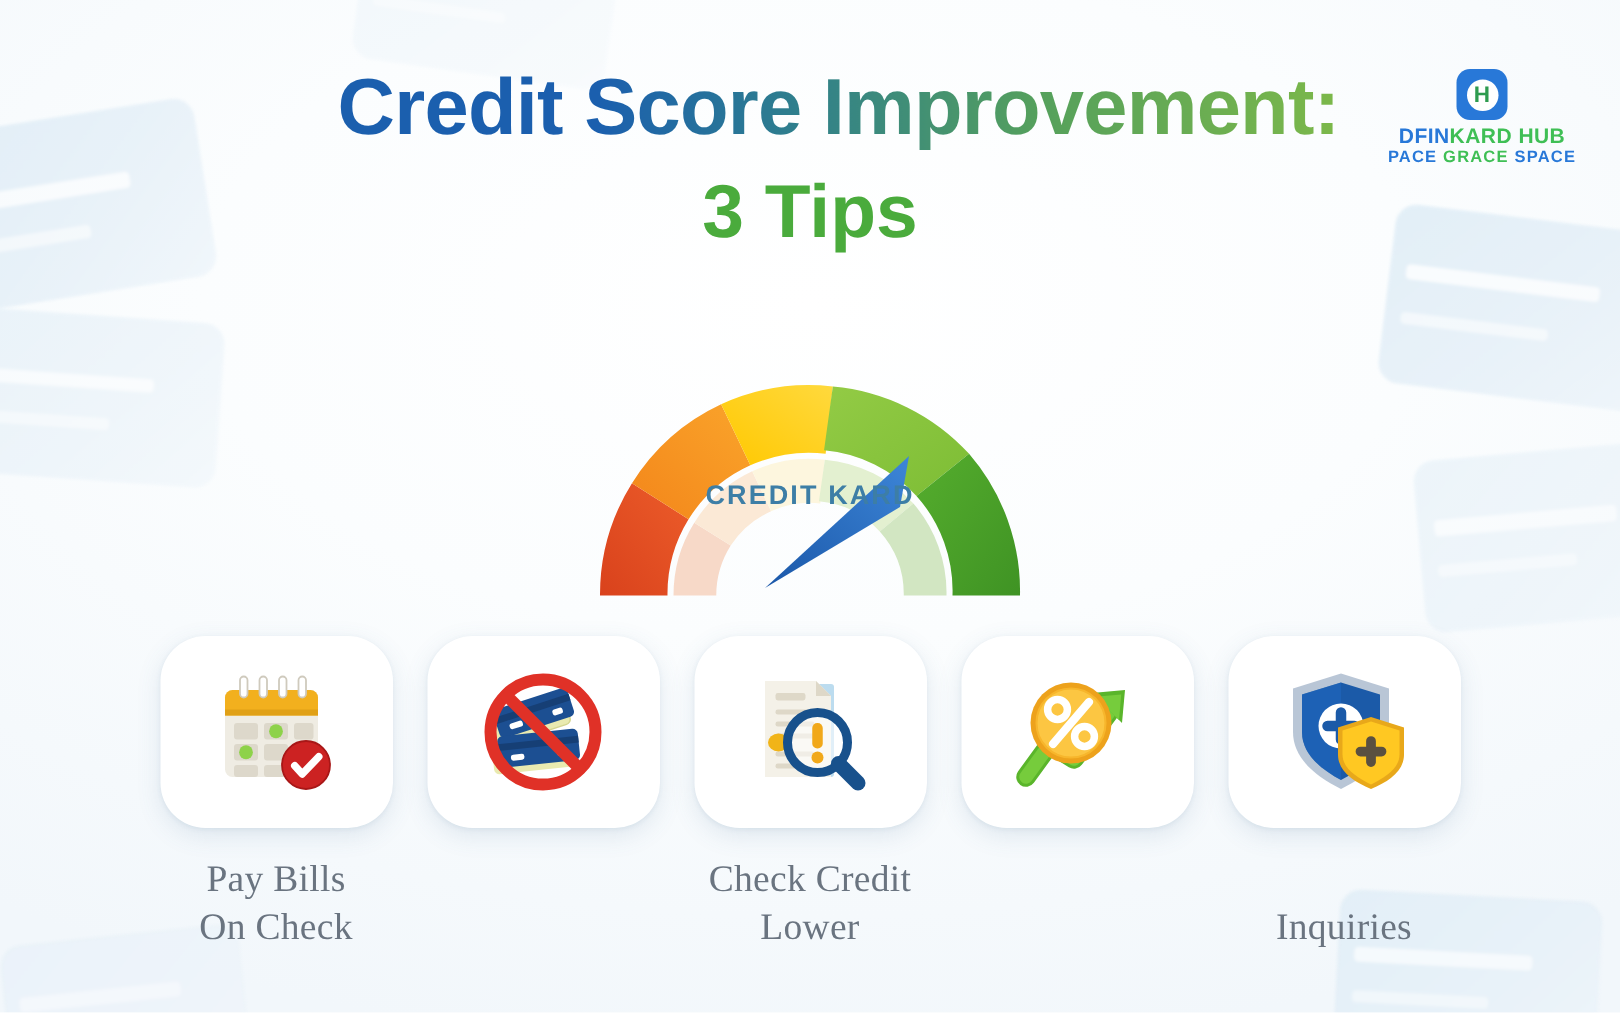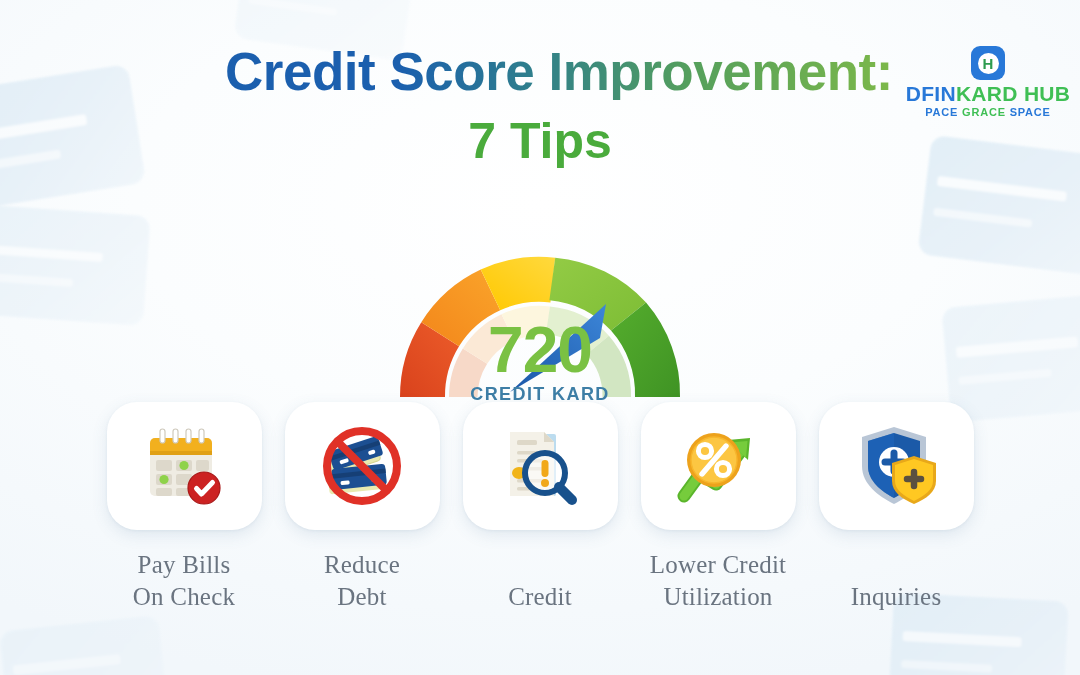--- a/index.html
+++ b/index.html
@@ -74,38 +74,38 @@
     width:34px; height:34px; margin:0 auto 3px;
     border-radius:9px; background:#2878d8;
     display:flex; align-items:center; justify-content:center;
   }
   #logo-mark .ring {
     width:21px; height:21px; border-radius:50%;
     background:#ffffff;
     display:flex; align-items:center; justify-content:center;
     font-size:15px; font-weight:bold; color:#2e9b4f; line-height:1;
   }
-  #logo-word { font-size:21px; font-weight:bold; letter-spacing:.3px; line-height:1; white-space:nowrap;}
+  #logo-word { font-size:14px; font-weight:bold; letter-spacing:.3px; line-height:1; white-space:nowrap;}
   #logo-word .b { color:#2878d8; }
   #logo-word .g { color:#3fbf55; }
   #logo-tag { margin-top:2px; font-size:11px; font-weight:bold; letter-spacing:.8px; white-space:nowrap;}
   #logo-tag .b { color:#2878d8; }
   #logo-tag .g { color:#3fbf55; }
 
   
   #gauge-wrap { position:absolute; left:50%; top:232px; transform:translateX(-50%); width:330px; height:186px; }
   #gauge-svg { position:absolute; left:0; top:0; }
   #gauge-readout {
     position:absolute; left:0; right:0; top:86px; text-align:center;
   }
   #gauge-value { font-size:64px; font-weight:bold; color:#7ac143; line-height:1; letter-spacing:-1px; }
   #gauge-caption { margin-top:2px; font-size:18px; font-weight:bold; color:#3d7ea6; letter-spacing:1.4px; }
 
   
-  #tips { position:absolute; left:0; top:402px; width:1080px; display:flex; justify-content:center; gap:23px; }
+  #tips { position:absolute; left:0; top:424px; width:1080px; display:flex; justify-content:center; gap:23px; }
   .tip { width:155px; display:flex; flex-direction:column; align-items:center; }
   .tip-card {
     width:155px; height:128px;
     background:#ffffff; border-radius:30px;
     box-shadow:0 5px 16px rgba(70,110,150,.13), 0 1px 3px rgba(70,110,150,.08);
     display:flex; align-items:center; justify-content:center;
   }
   .tip-card svg { display:block; }
   .tip-label {
     margin-top:19px; text-align:center;
@@ -141,21 +141,21 @@
     </div>
   <div class="wm" id="wm6">
       <div class="stripe"></div>
     </div>
   <div class="wm" id="wm7">
       <div class="stripe2"></div>
     </div>
 
   <div id="title-block">
     <div id="headline">Credit Score Improvement:</div>
-    <div id="subhead">7 Tips</div>
+    <div id="subhead">3 Tips</div>
   </div>
 
   <div id="logo">
     <div id="logo-mark">
       <div class="ring">H</div>
     </div>
     <div id="logo-word"><span class="b">DFIN</span><span class="g">KARD</span> <span class="g">HUB</span></div>
     <div id="logo-tag"><span class="b">PACE</span> <span class="g">GRACE</span> <span class="b">SPACE</span></div>
   </div>
 
@@ -202,21 +202,20 @@
         <path d="M 126.50 82.18 A 91 91 0 0 1 174.90 74.47 L 171.85 103.61 A 62.5 62.5 0 0 0 139.10 108.89 Z" fill="#fdf6de"></path>
         <path d="M 174.90 74.47 A 91 91 0 0 1 233.93 103.65 L 211.52 122.26 A 62.5 62.5 0 0 0 170.96 102.21 Z" fill="#e3f0d0"></path>
         <path d="M 233.93 103.65 A 91 91 0 0 1 256 165 L 227.5 165 A 62.5 62.5 0 0 0 211.52 122.26 Z" fill="#d2e6c2"></path>
       </g>
 
       <g>
         <path d="M 135 160 L 231 72 L 225 106 Z" fill="url(#nGrad)"></path>
       </g>
     </svg>
     <div id="gauge-readout">
-      <div id="gauge-value">720</div>
       <div id="gauge-caption">CREDIT KARD</div>
     </div>
   </div>
 
   <div id="tips">
 
     <div class="tip">
       <div class="tip-card">
         <svg width="96" height="96" viewBox="0 0 96 96">
           <rect x="14" y="20" width="62" height="58" rx="5" fill="#efece3"></rect>
@@ -265,24 +264,20 @@
           <g transform="rotate(-6 48 58)">
             <rect x="14" y="52" width="54" height="21" rx="3.5" fill="#e9eab0"></rect>
             <rect x="18" y="48" width="54" height="21" rx="3.5" fill="#1c4f92"></rect>
             <rect x="18" y="53" width="54" height="4.5" fill="#163f75"></rect>
             <rect x="26" y="61" width="9" height="4" rx="1.6" fill="#ffffff"></rect>
             <rect x="57" y="61" width="7" height="4" rx="1.6" fill="#ffffff"></rect>
           </g>
           <circle cx="48" cy="48" r="35" fill="none" stroke="#e03127" stroke-width="8"></circle>
           <path d="M23.5 23.5 L72.5 72.5" stroke="#e03127" stroke-width="8" stroke-linecap="round"></path>
         </svg>
-      </div>
-      <div class="tip-label">
-        <span>Reduce</span><br>
-        <span>Debt</span>
       </div>
     </div>
 
     <div class="tip">
       <div class="tip-card">
         <svg width="96" height="96" viewBox="0 0 96 96">
           <rect x="52" y="16" width="12" height="62" rx="2" fill="#bcdcef"></rect>
           <path d="M18 14h34l10 10v54H18z" fill="#f4f1e8"></path>
           <path d="M52 14l10 10H52z" fill="#ded8c8"></path>
           <g fill="#ded8c8">
@@ -295,43 +290,42 @@
           </g>
           <ellipse cx="27" cy="55" rx="7" ry="6" fill="#f1b418"></ellipse>
           <circle cx="53" cy="55" r="20" fill="#ffffff" fill-opacity=".55"></circle>
           <circle cx="53" cy="55" r="20" fill="none" stroke="#18518c" stroke-width="6"></circle>
           <path d="M67 69 L80 82" stroke="#18518c" stroke-width="10" stroke-linecap="round"></path>
           <rect x="49.5" y="42" width="7" height="17" rx="3.4" fill="#f1a81a"></rect>
           <circle cx="53" cy="65" r="4" fill="#f1a81a"></circle>
         </svg>
       </div>
       <div class="tip-label">
-        <br>
-        <span>Credit</span>
+        <span>Check Credit</span><br>
+        <span>Lower</span>
       </div>
     </div>
 
     <div class="tip">
       <div class="tip-card">
         <svg width="96" height="96" viewBox="0 0 96 96">
           <path d="M14 78 L30 56 L46 66 L70 34" fill="none" stroke="#5ab52b" stroke-width="13" stroke-linejoin="round" stroke-linecap="round"></path>
           <path d="M14 78 L30 56 L46 66 L70 34" fill="none" stroke="#76cc3c" stroke-width="9" stroke-linejoin="round" stroke-linecap="round"></path>
           <path d="M58 22 L80 20 L78 42 Z" fill="#5ab52b"></path>
           <path d="M60 24.5 L77.5 23 L76 40 Z" fill="#76cc3c"></path>
           <circle cx="44" cy="42" r="27" fill="#eda21c"></circle>
           <circle cx="44" cy="42" r="23" fill="#fcc642"></circle>
           <circle cx="44" cy="42" r="23" fill="none" stroke="#f7b62c" stroke-width="1.4"></circle>
           <circle cx="35" cy="33" r="6.6" fill="none" stroke="#ffffff" stroke-width="5"></circle>
           <circle cx="53" cy="51" r="6.6" fill="none" stroke="#ffffff" stroke-width="5"></circle>
           <path d="M56 28 L32 56" stroke="#ffffff" stroke-width="5.4" stroke-linecap="round"></path>
         </svg>
       </div>
       <div class="tip-label">
-        <span>Lower Credit</span><br>
-        <span>Utilization</span>
+        <br>
       </div>
     </div>
 
     <div class="tip">
       <div class="tip-card">
         <svg width="96" height="96" viewBox="0 0 96 96">
           <path d="M46 9 L78 19 V48 C78 66 62 78 46 86 C30 78 14 66 14 48 V19 Z" fill="#b9c6d6"></path>
           <path d="M46 15 L72 23 V48 C72 63 59 73 46 80 C33 73 20 63 20 48 V23 Z" fill="#1b5aa8"></path>
           <path d="M46 15 L46 80 C33 73 20 63 20 48 V23 Z" fill="#1f68bf" opacity=".55"></path>
           <circle cx="46" cy="44" r="15" fill="#ffffff"></circle>

